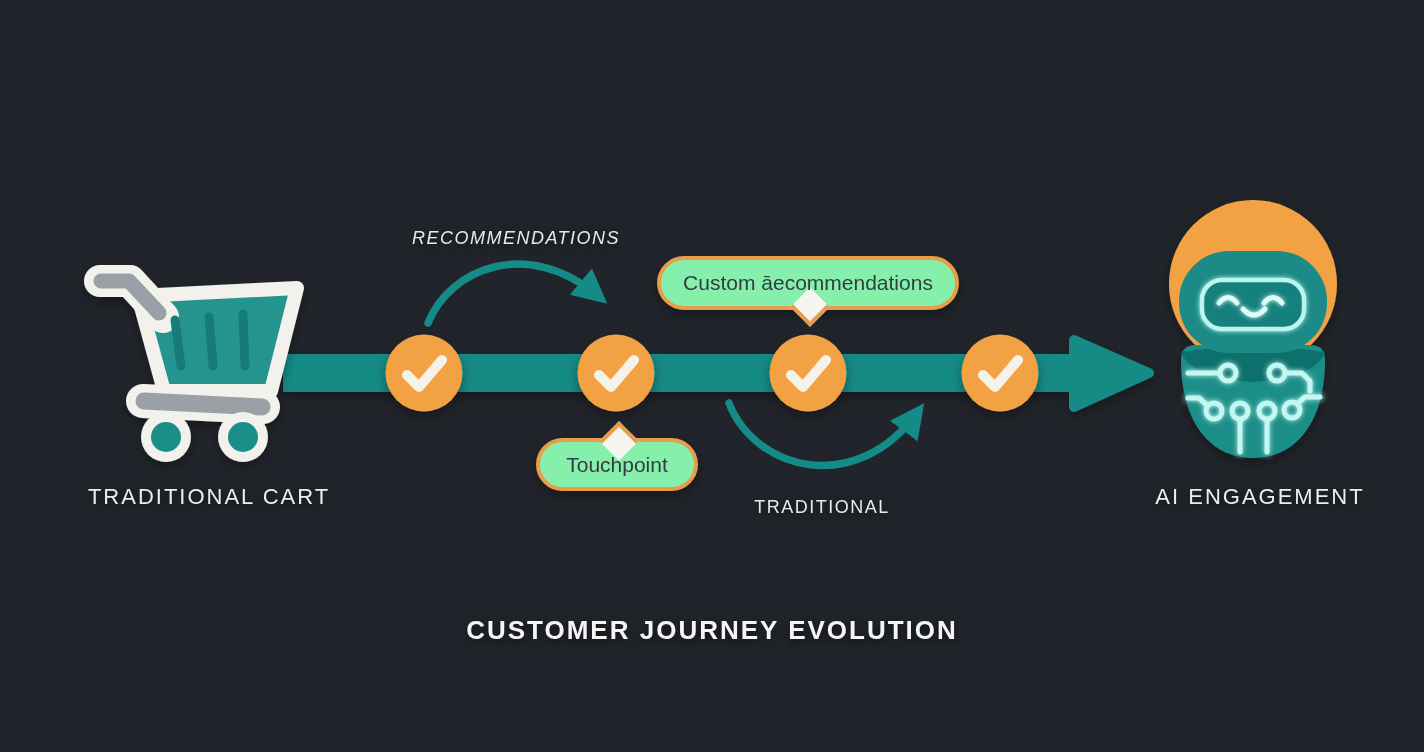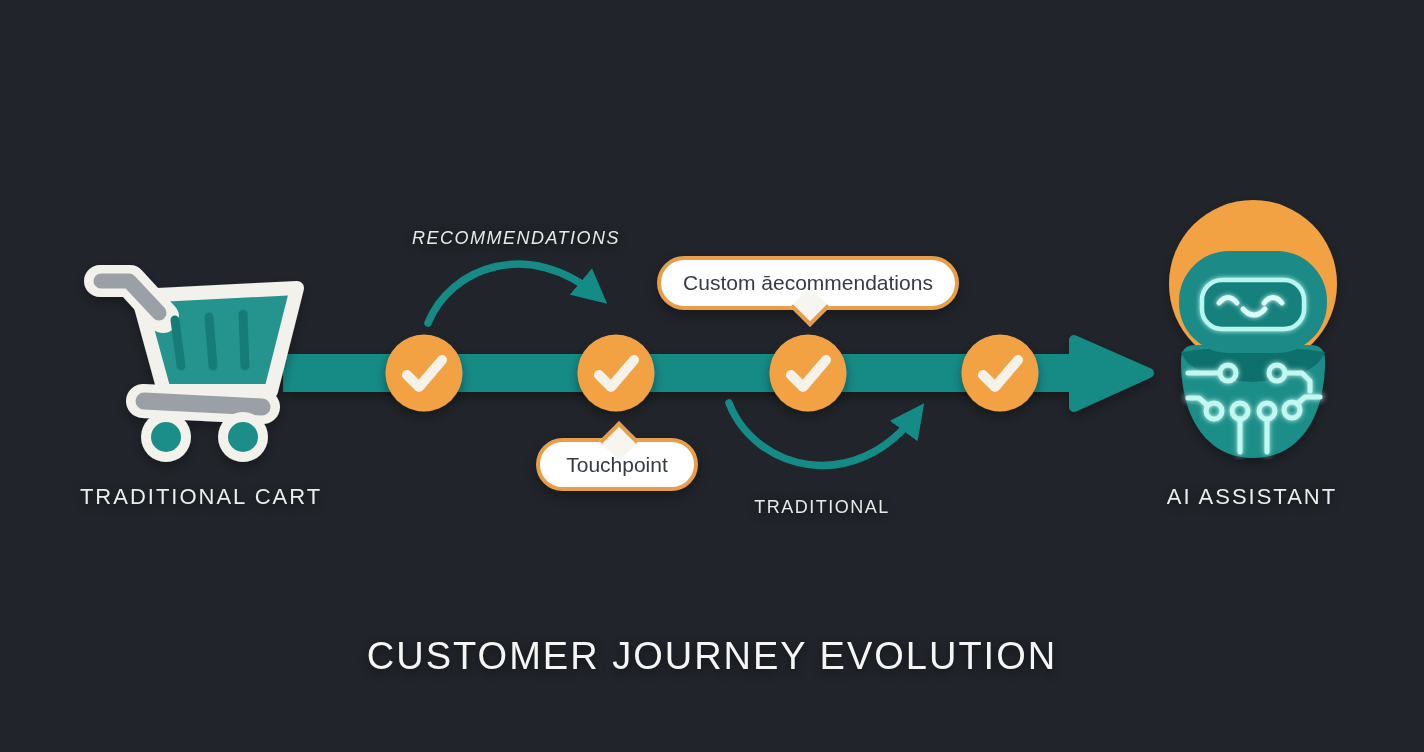--- a/index.html
+++ b/index.html
@@ -13,39 +13,38 @@
   svg.scene { position:absolute; left:0; top:0; }
 
   .label {
     position:absolute;
     transform:translateX(-50%);
     color:#ededed;
     letter-spacing:2px;
     white-space:nowrap;
     text-shadow:0 2px 8px rgba(0,0,0,.55);
   }
-  .label.big   { font-size:22px; font-weight:400; }
+  .label.big   { font-size:22px; font-weight:400;margin-left:8px; }
   .label.small { font-size:18px; font-weight:400; letter-spacing:1.5px; color:#e9e9e9; }
   .title {
     position:absolute;
     left:712px; top:615px;
     transform:translateX(-50%);
-    font-size:38px; font-weight:400;
+    font-size:26px; font-weight:700;
     letter-spacing:2px;
     color:#f5f5f5;
     white-space:nowrap;
     text-shadow:0 3px 10px rgba(0,0,0,.6);
-    margin-top:20px;
   }
 
   .bubble {
     position:absolute;
     transform:translateX(-50%);
     box-sizing:border-box;
-    background:#ffffff;
+    background:#86efac;
     border:4px solid #e89d48;
     border-radius:30px;
     display:flex; align-items:center; justify-content:center;
     font-size:21px; color:#343c43;
     box-shadow:0 5px 12px rgba(0,0,0,.35);
     white-space:nowrap;
   }
   .bubble .text { position:relative; z-index:2; }
   .tail {
     position:absolute;
@@ -147,21 +146,21 @@
         <path d="M 1240 420 L 1240 452"></path>
         <circle cx="1267" cy="411" r="8"></circle>
         <path d="M 1267 420 L 1267 452"></path>
         <circle cx="1292" cy="410" r="8"></circle>
         <path d="M 1297 404 L 1305 397 L 1320 397"></path>
       </g>
     </g>
   </svg>
 
   <div class="label big" style="left:201px; top:484px;">TRADITIONAL CART</div>
-  <div class="label big" style="left:1252px; top:484px;">AI ASSISTANT</div>
+  <div class="label big" style="left:1252px; top:484px;">AI ENGAGEMENT</div>
   <div class="label small" style="left:516px; top:228px;font-style:italic;">RECOMMENDATIONS</div>
   <div class="label small" style="left:822px; top:497px;">TRADITIONAL</div>
   <div class="title">CUSTOMER JOURNEY EVOLUTION</div>
 
   <div class="bubble" style="left:808px; top:256px; width:302px; height:54px;">
     <span class="tail down"></span>
     <span class="text">Custom āecommendations</span>
   </div>
 
   <div class="bubble" style="left:617px; top:438px; width:162px; height:53px;">

